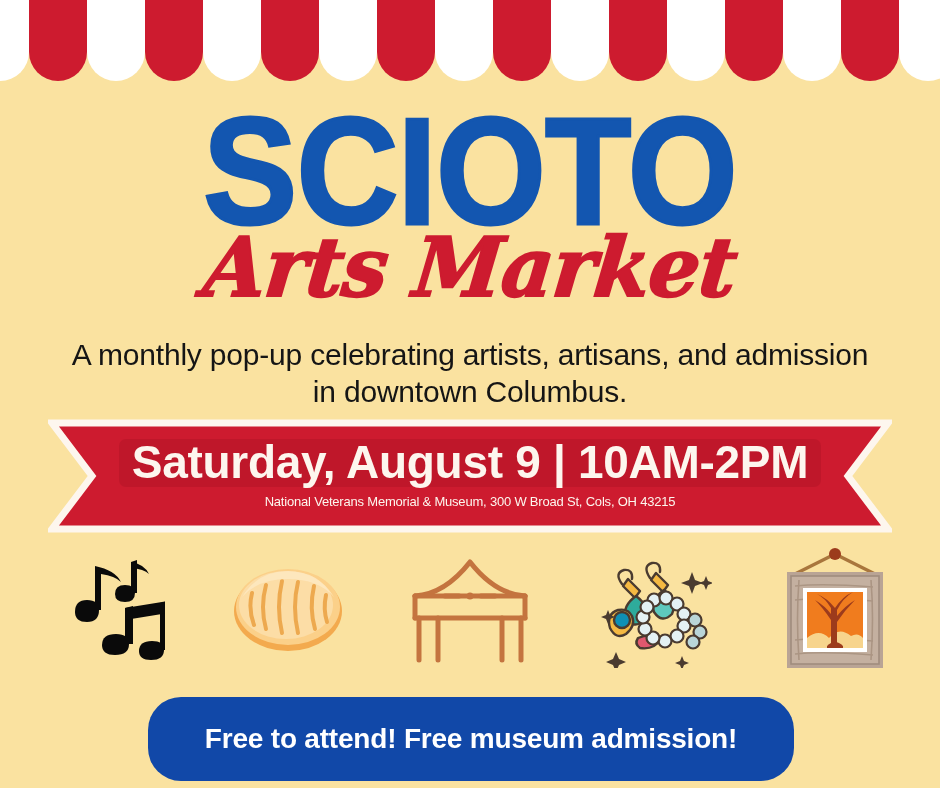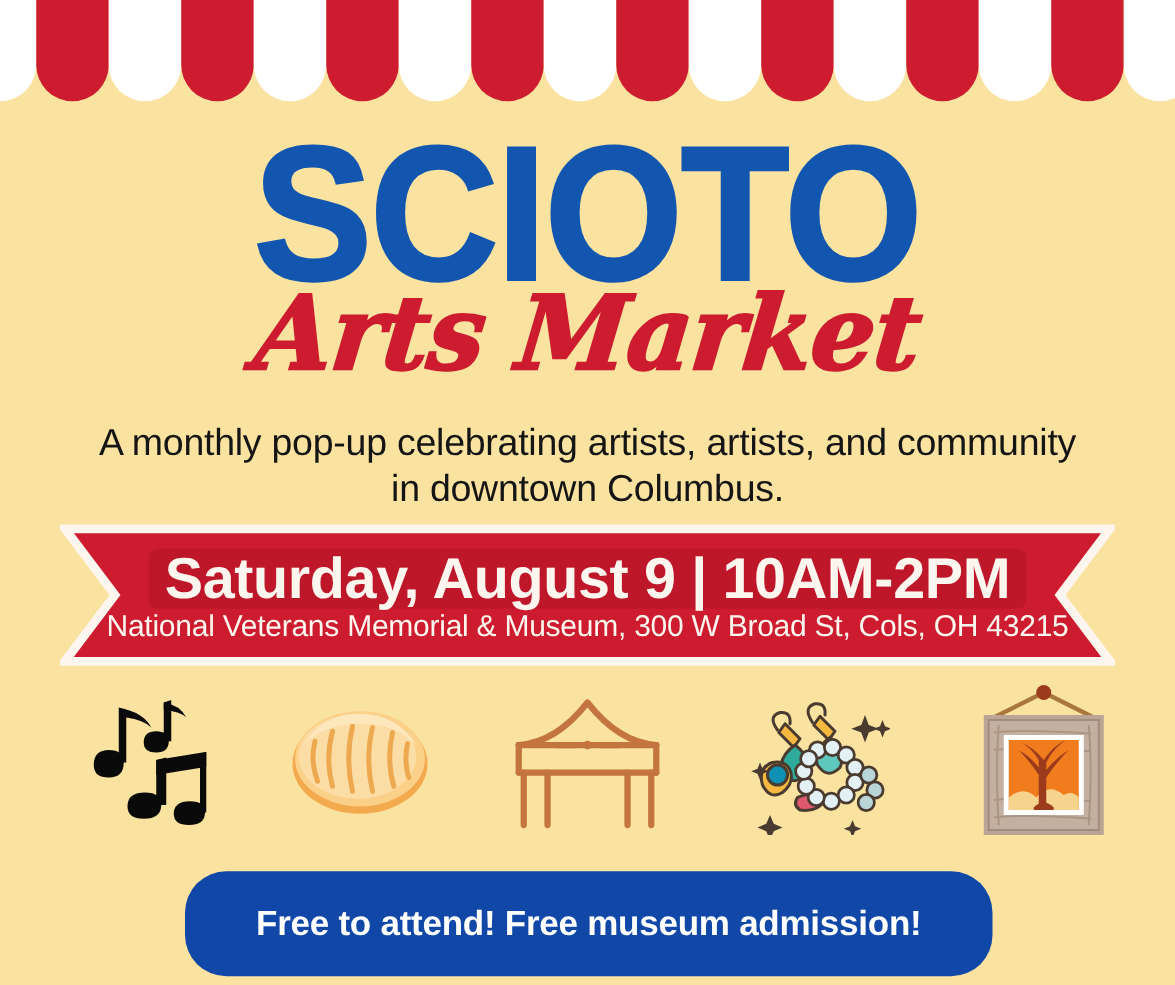--- a/index.html
+++ b/index.html
@@ -120,21 +120,21 @@
     font-size: 46px;
     line-height: 44px;
     color: #fdf6ee;
     letter-spacing: -0.3px;
     background: rgba(155, 16, 34, 0.28);
     border-radius: 7px;
     padding: 1px 13px 3px 13px;
   }
   #ribbon-sub {
     font-family: "Liberation Sans", sans-serif;
-    font-size: 24px;
+    font-size: 13px;
     line-height: 26px;
     color: #fdf6ee;
     letter-spacing: -0.2px;
   }
 
   
   #icon-row {
     position: absolute;
     top: 540px;
     left: 0;
@@ -202,21 +202,21 @@
       <path d="M 841,0 L 899,0 L 899,52 A 29 29 0 0 1 841,52 Z" fill="#cd1b2f"></path>
       <path d="M 899,0 L 957,0 L 957,52 A 29 29 0 0 1 899,52 Z" fill="#ffffff"></path>
     </g>
   </svg>
 
   <div id="title-block">
     <div id="title-main">SCIOTO</div>
     <div id="title-script">Arts Market</div>
   </div>
 
-  <div id="tagline">A monthly pop-up celebrating artists, artists, and community in downtown Columbus.</div>
+  <div id="tagline">A monthly pop-up celebrating artists, artisans, and admission in downtown Columbus.</div>
 
   <div id="ribbon">
     <svg id="ribbon-shape" viewBox="0 0 844 114" preserveAspectRatio="none">
       <path d="M 4,4 L 840,4 L 800,57 L 840,110 L 4,110 L 44,57 Z" fill="#cd1b2f" stroke="#fdf6ee" stroke-width="7" stroke-linejoin="miter"></path>
     </svg>
     <div id="ribbon-text">
       <div id="ribbon-headline">Saturday, August 9 | 10AM-2PM</div>
       <div id="ribbon-sub">National Veterans Memorial &amp; Museum, 300 W Broad St, Cols, OH 43215</div>
     </div>
   </div>

